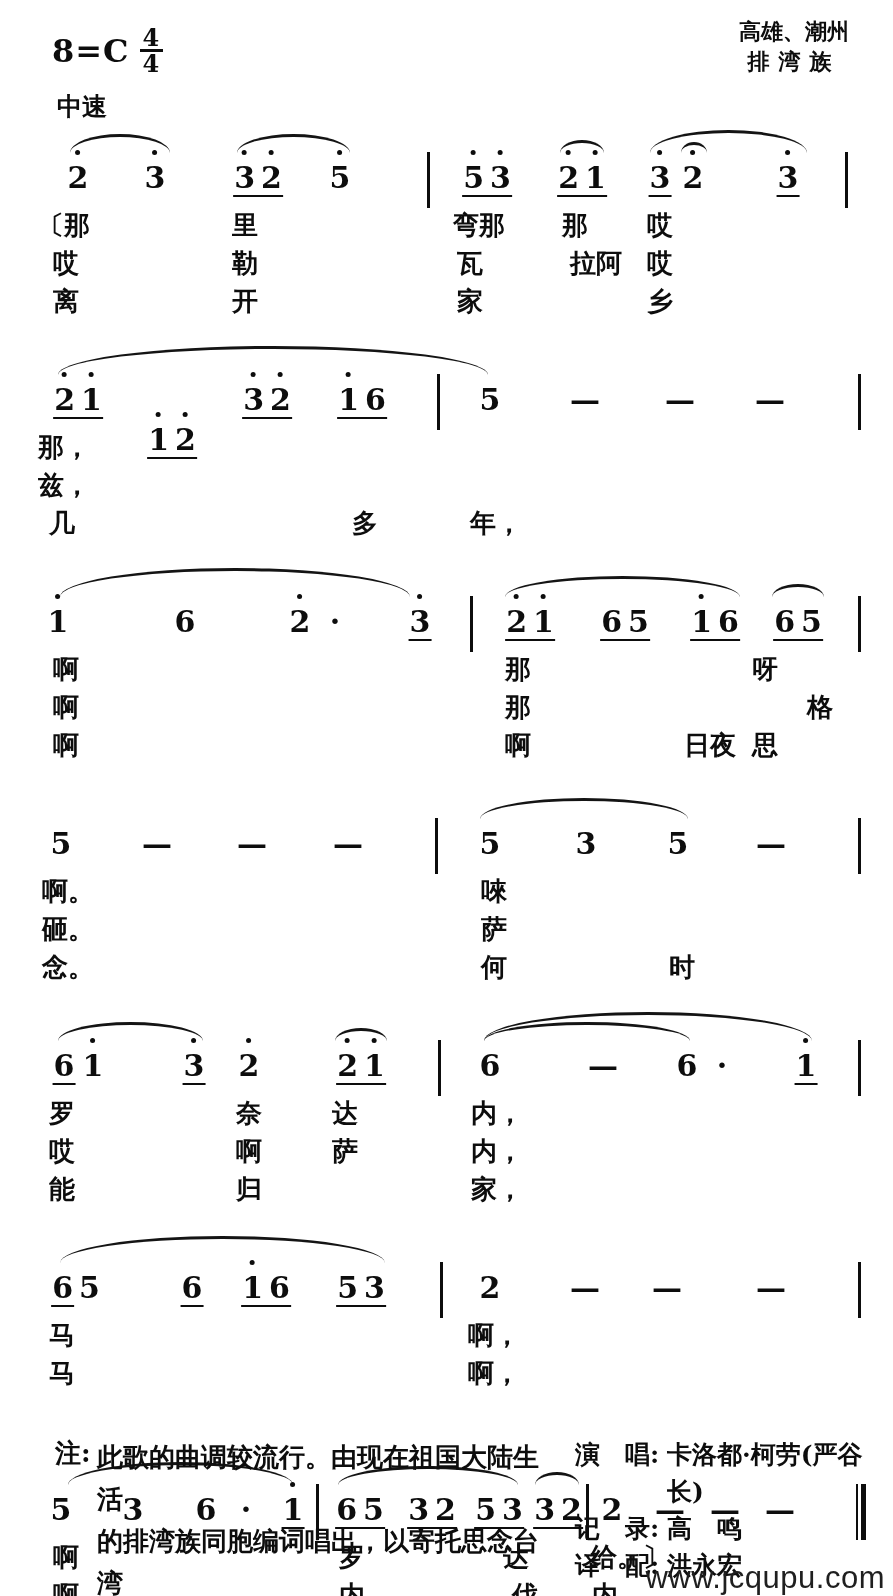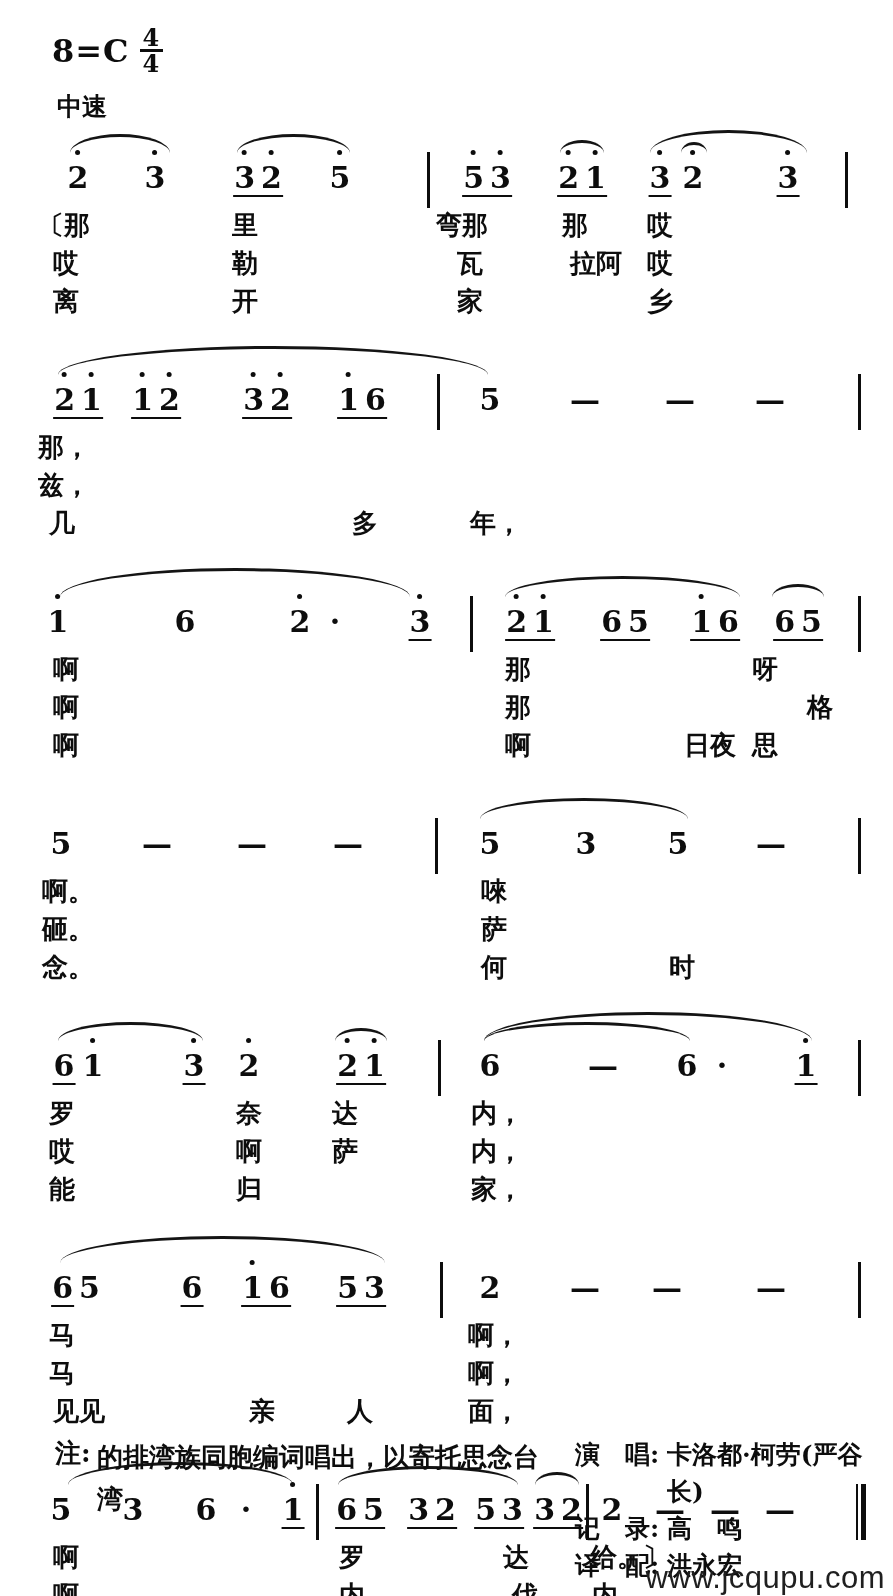--- a/index.html
+++ b/index.html
@@ -54,20 +54,24 @@
 
 <div class="page">
   <header>
     <div class="keysig">
       <span>8=C</span>
       <span class="frac">
         <i>4</i>
         <i class="bot">4</i>
       </span>
     </div>
+    <div class="origin">
+      <div>高雄、潮州</div>
+      <div class="l2">排湾族</div>
+    </div>
     <div class="tempo">中速</div>
   </header>
 
   <main class="score">
       <div class="sys">
         <div class="notes">
           <div class="slur" style="left: 70px; width: 100px; height: 16px; top: -24px;"></div>
           <div class="slur" style="left: 237px; width: 113px; height: 16px; top: -24px;"></div>
           <div class="slur" style="left: 560px; width: 44px; height: 10px; top: -18px;"></div>
           <div class="slur" style="left: 681px; width: 26px; height: 8px; top: -16px;"></div>
@@ -80,21 +84,21 @@
           <div class="tok u1" style="left: 487px;"><span class="ch hd">5</span><span class="ch hd">3</span></div>
           <div class="tok u1" style="left: 582px;"><span class="ch hd">2</span><span class="ch hd">1</span></div>
           <div class="tok u1" style="left: 660px;"><span class="ch hd">3</span></div>
           <div class="tok" style="left: 693px;"><span class="ch hd">2</span></div>
           <div class="tok u1" style="left: 788px;"><span class="ch hd">3</span></div>
           <div class="tok bar" style="left: 845px;"></div>
         </div>
         <div class="lrow">
           <span class="lyr" style="left: 64px;">〔那</span>
           <span class="lyr" style="left: 245px;">里</span>
-          <span class="lyr" style="left: 462px;">弯那</span>
+          <span class="lyr" style="left: 479px;">弯那</span>
           <span class="lyr" style="left: 575px;">那</span>
           <span class="lyr" style="left: 660px;">哎</span>
         </div>
         <div class="lrow">
           <span class="lyr" style="left: 66px;">哎</span>
           <span class="lyr" style="left: 245px;">勒</span>
           <span class="lyr" style="left: 470px;">瓦</span>
           <span class="lyr" style="left: 596px;">拉阿</span>
           <span class="lyr" style="left: 660px;">哎</span>
         </div>
@@ -102,21 +106,21 @@
           <span class="lyr" style="left: 66px;">离</span>
           <span class="lyr" style="left: 245px;">开</span>
           <span class="lyr" style="left: 470px;">家</span>
           <span class="lyr" style="left: 660px;">乡</span>
         </div>
       </div>
       <div class="sys">
         <div class="notes">
           <div class="slur" style="left: 58px; width: 430px; height: 26px; top: -34px;"></div>
           <div class="tok u1" style="left: 78px;"><span class="ch hd">2</span><span class="ch hd">1</span></div>
-          <div class="tok u1" style="left: 156px;"><span class="ch hd">1</span><span class="ch hd">2</span></div>
+          <div class="tok u1" style="left: 172px; margin-top: 40px;"><span class="ch hd">1</span><span class="ch hd">2</span></div>
           <div class="tok u1" style="left: 267px;"><span class="ch hd">3</span><span class="ch hd">2</span></div>
           <div class="tok u1" style="left: 362px;"><span class="ch hd">1</span><span class="ch">6</span></div>
           <div class="tok bar" style="left: 437px;"></div>
           <div class="tok" style="left: 490px;"><span class="ch">5</span></div>
           <div class="tok dash" style="left: 585px;"><span class="ch">—</span></div>
           <div class="tok dash" style="left: 680px;"><span class="ch">—</span></div>
           <div class="tok dash" style="left: 770px;"><span class="ch">—</span></div>
           <div class="tok bar" style="left: 858px;"></div>
         </div>
         <div class="lrow">
@@ -244,26 +248,20 @@
           <div class="tok dash" style="left: 771px;"><span class="ch">—</span></div>
           <div class="tok bar" style="left: 858px;"></div>
         </div>
         <div class="lrow">
           <span class="lyr" style="left: 62px;">马</span>
           <span class="lyr" style="left: 494px;">啊，</span>
         </div>
         <div class="lrow">
           <span class="lyr" style="left: 62px;">马</span>
           <span class="lyr" style="left: 494px;">啊，</span>
-        </div>
-        <div class="lrow">
-          <span class="lyr" style="left: 79px;">见见</span>
-          <span class="lyr" style="left: 262px;">亲</span>
-          <span class="lyr" style="left: 360px;">人</span>
-          <span class="lyr" style="left: 494px;">面，</span>
         </div>
       </div>
       <div class="sys">
         <div class="notes">
           <div class="slur" style="left: 68px; width: 225px; height: 20px; top: -28px;"></div>
           <div class="slur" style="left: 338px; width: 180px; height: 16px; top: -24px;"></div>
           <div class="slur" style="left: 535px; width: 44px; height: 10px; top: -18px;"></div>
           <div class="tok" style="left: 61px;"><span class="ch">5</span></div>
           <div class="tok" style="left: 133px;"><span class="ch">3</span></div>
           <div class="tok" style="left: 206px;"><span class="ch">6</span></div>
@@ -293,20 +291,21 @@
           <span class="lyr" style="left: 525px;">伐</span>
           <span class="lyr" style="left: 618px;">内。</span>
         </div>
       </div>
     </main>
 
   <footer>
     <div class="note">
       <span class="nlabel">注:</span>
       <div class="nlines">
+          <div class="nline">此歌的曲调较流行。由现在祖国大陆生活</div>
           <div class="nline">的排湾族同胞编词唱出，以寄托思念台湾</div>
         </div>
     </div>
     <div class="credits">
         <div class="crow"><span class="role">演　唱:</span><span class="cname">卡洛都·柯劳(严谷</span></div>
         <div class="crow"><span class="role"></span><span class="cname">长)</span></div>
         <div class="crow"><span class="role">记　录:</span><span class="cname">高　鸣</span></div>
         <div class="crow"><span class="role">译　配:</span><span class="cname">洪永宏</span></div>
       </div>
     <div class="watermark">www.jcqupu.com</div>

